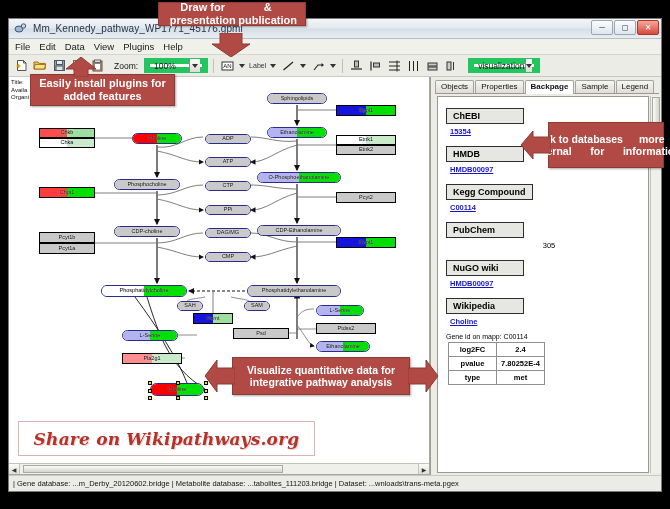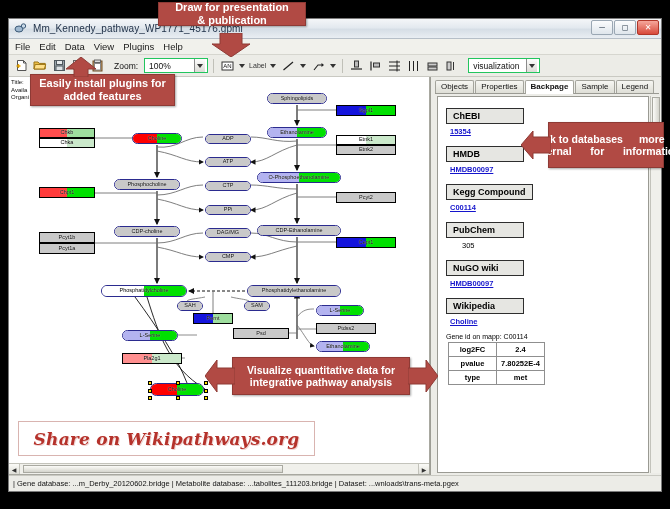--- a/index.html
+++ b/index.html
@@ -64,21 +64,21 @@
     display: flex; align-items: center; padding-left: 4px; gap: 3px;
     position: relative;
   }
   .tbtn {
     width: 16px; height: 16px; display: flex; align-items: center; justify-content: center;
     color: #3b3b3b;
   }
   .tbtn svg { display: block; }
   .zoomlbl { font-size: 8.5px; color: #111; margin-left: 6px; margin-right: 3px; }
   .combo {
-    height: 15px; background: #fff; border: 1px solid #22c55e;
+    height: 15px; background: #fff; border: 6px solid #22c55e;
     display: flex; align-items: center; justify-content: space-between;
     font-size: 8.5px; color: #111; padding: 0 2px 0 4px;
   }
   .combo .arrow { width: 11px; height: 13px; background: linear-gradient(#fdfdfd,#dcdcd6); border-left: 1px solid #8b8b8b;
     display:flex;align-items:center;justify-content:center; }
   .combo .arrow::after { content:""; border-left:3px solid transparent;border-right:3px solid transparent;border-top:4px solid #333; }
   .tsep { width: 1px; height: 14px; background: #c0c0b8; margin: 0 2px; }
   .tdrop { width: 8px; height: 14px; display:flex;align-items:center;justify-content:center; }
   .tdrop::after { content:""; border-left:3px solid transparent;border-right:3px solid transparent;border-top:4px solid #333; }
   .minilbl { font-size:7px;color:#333; }
@@ -153,21 +153,21 @@
     display: inline-block; min-width: 78px;
     border: 1px solid #2e2e2e; background: #e6e6e2;
     font-size: 9px; font-weight: bold; color: #000;
     padding: 2px 6px; margin-bottom: 3px;
   }
   .db-link {
     font-size: 7.5px; color: #1414cc; text-decoration: underline;
     display: block; margin: 0 0 7px 4px; font-weight: bold;
   }
   .db-plain {
-    font-size: 7.5px; color: #000; display:block; margin: 0 0 7px 16px;
+    font-size: 7.5px; color: #000; display:block; margin: 0 0 7px 4px; text-align: center;
   }
   .exp-title { font-size: 9.5px; font-weight: bold; color:#000; margin: 2px 0 8px 0; }
   .gene-id { font-size: 7px; color:#000; margin-bottom: 2px; }
   table.exp { border-collapse: collapse; margin-left:2px; }
   table.exp td {
     border: 1px solid #8f8f8f; font-size: 7.5px; color:#000;
     padding: 2px 4px; text-align: center; background:#fff; font-weight:bold;
     min-width: 48px;
   }
 
@@ -671,21 +671,21 @@
           <div class="thumb"></div>
         </div>
       </div>
     </div>
 
     <div class="statusbar">
       <span>| Gene database: ...m_Derby_20120602.bridge | Metabolite database: ...tabolites_111203.bridge | Dataset: ...wnloads\trans-meta.pgex</span>
     </div>
   </div>
 
-  <div class="callout" style="left:158px;top:2px;width:148px;height:24px;flex-direction:column;">
+  <div class="callout" style="left:158px;top:2px;width:148px;height:24px;flex-direction:row;">
     <span>Draw for presentation</span>
     <span>&amp; publication</span>
   </div>
   <svg class="arrowtip" style="left:212px;top:33px" width="38" height="24">
     <path d="M8 0 H30 V11 H38 L19 24 L0 11 H8 Z" fill="#b14a44" stroke="#8e3a35" stroke-width="1"></path>
   </svg>
 
   <div class="callout" style="left:30px;top:74px;width:145px;height:32px;flex-direction:column;">
     <span>Easily install plugins for</span>
     <span>added features</span>

